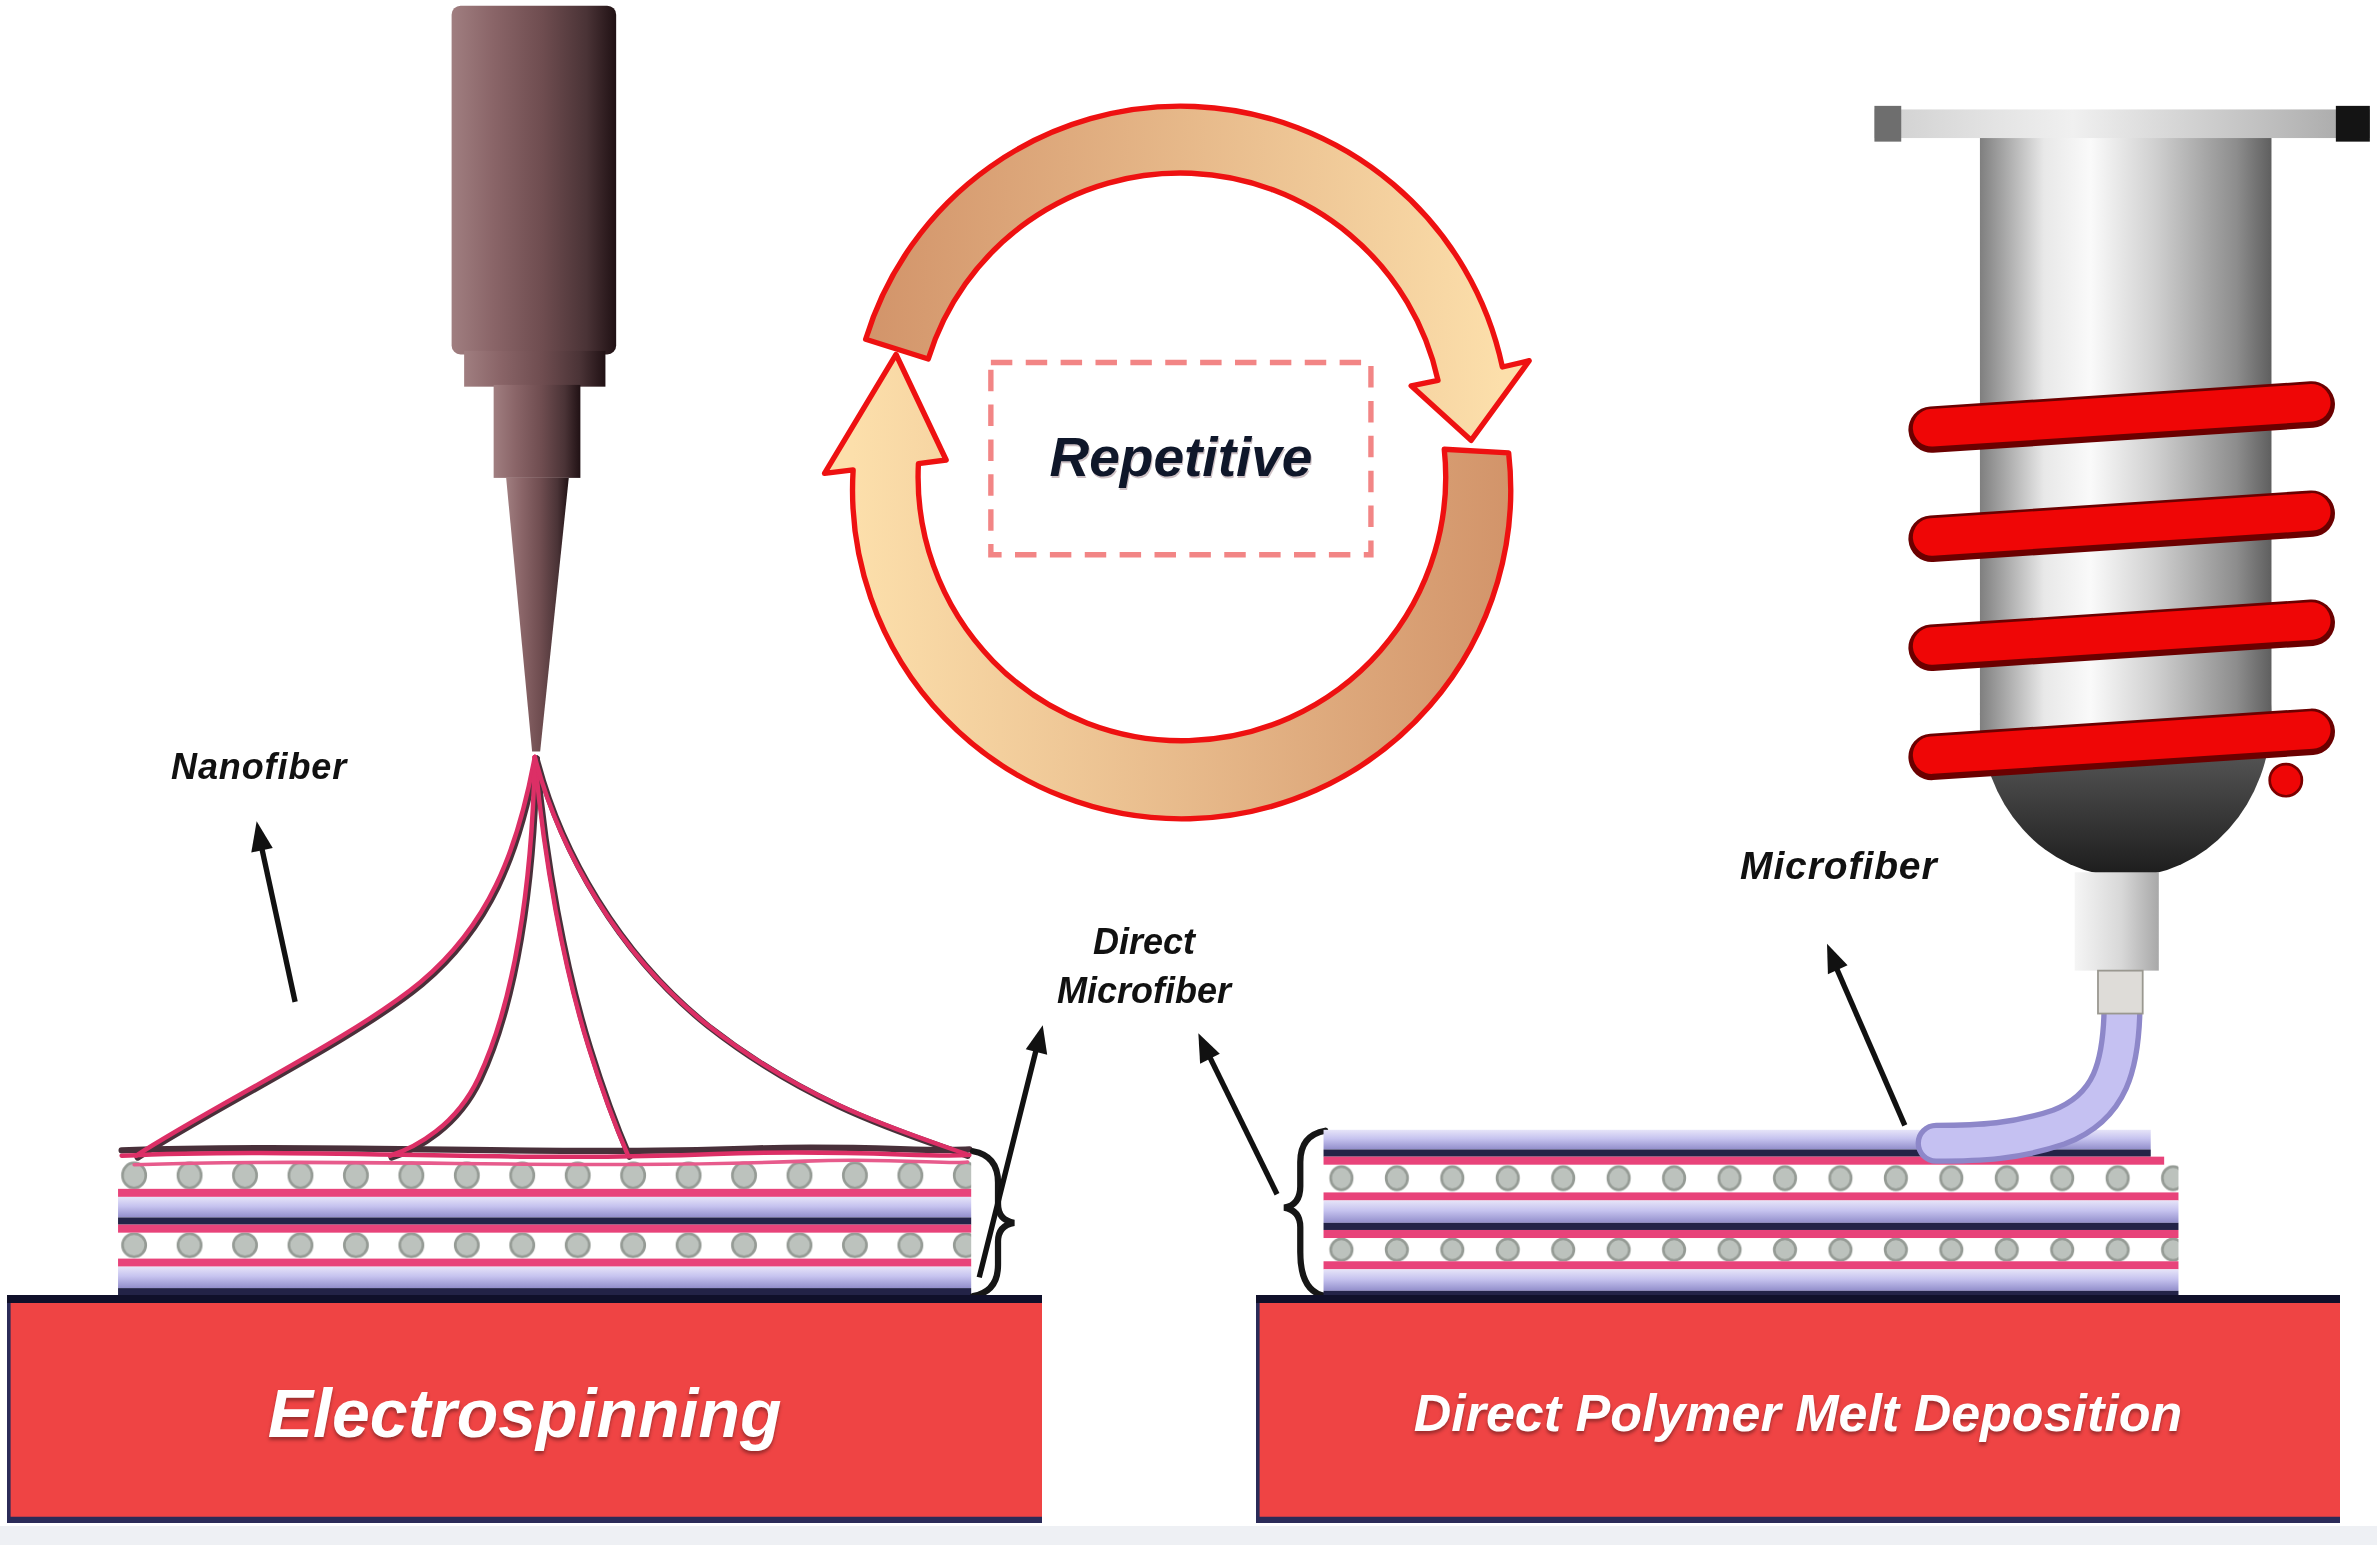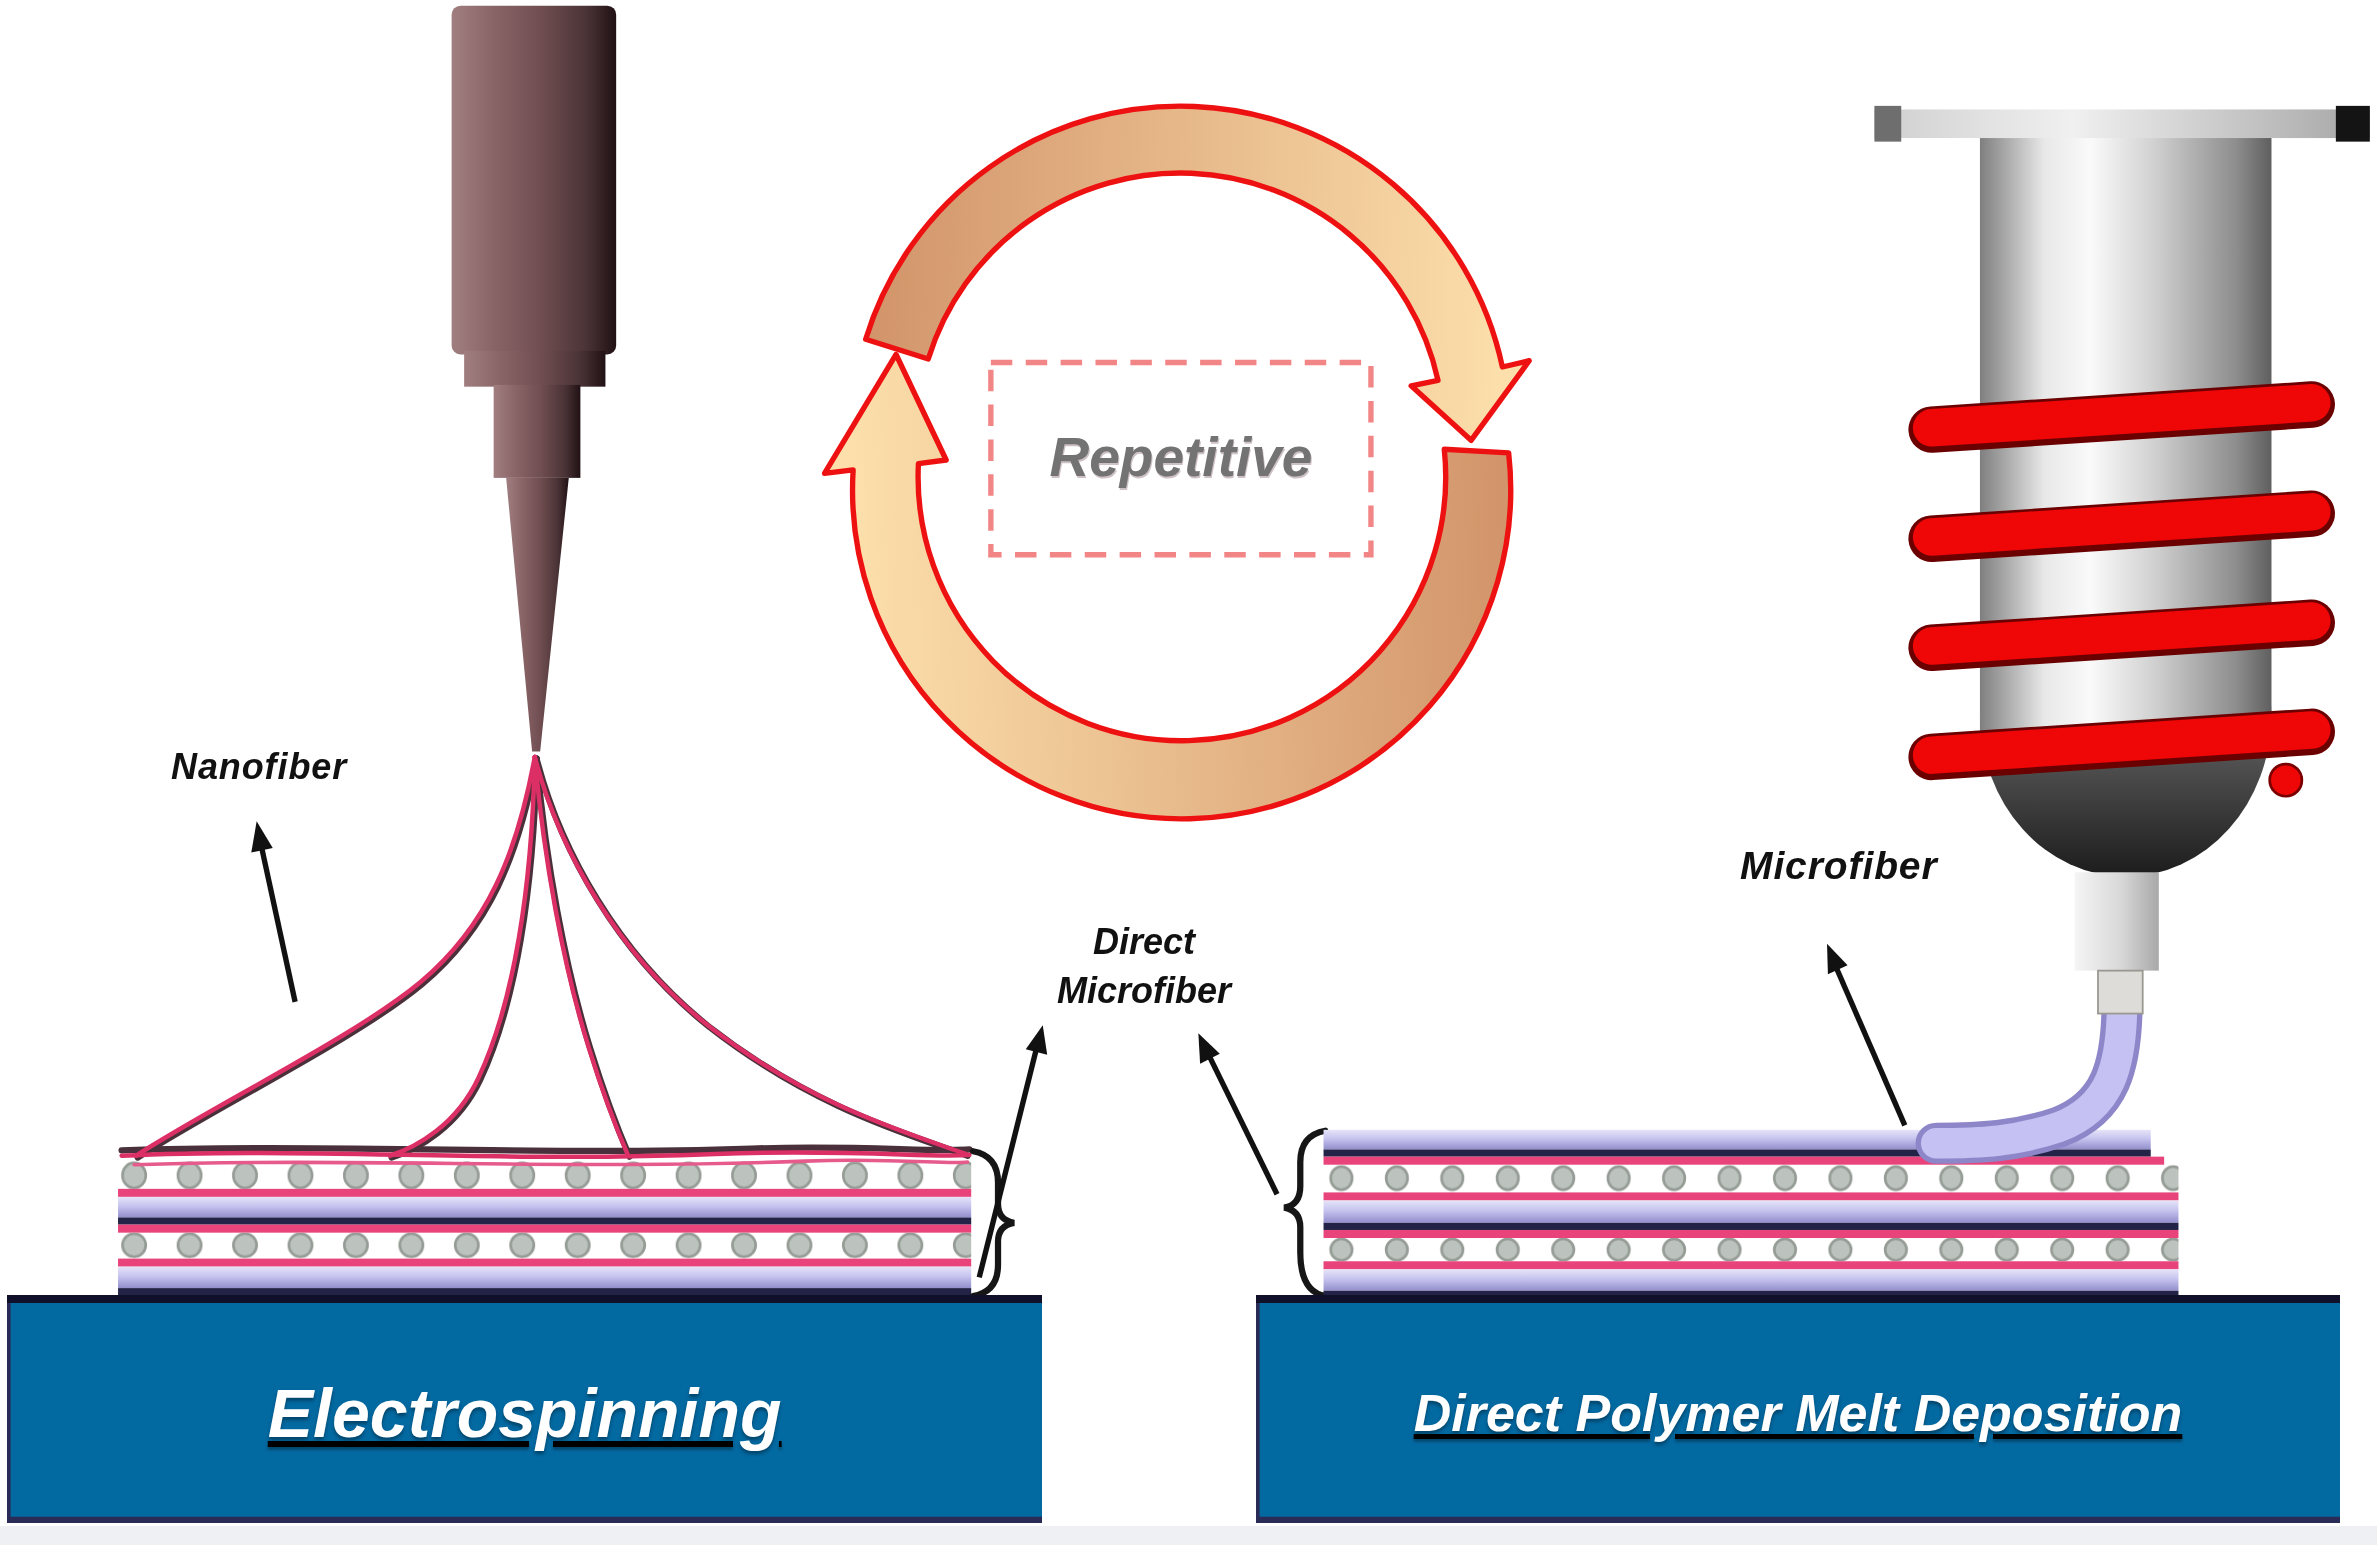--- a/index.html
+++ b/index.html
@@ -7,24 +7,24 @@
          font-family:"Liberation Sans","DejaVu Sans",sans-serif;}
   .stage svg{position:absolute;left:0;top:0;}
   .lbl{position:absolute;font-style:italic;font-weight:bold;color:#111;white-space:nowrap;margin-left:21px;}
   .lbl-nano{left:150px;top:746px;font-size:36px;letter-spacing:0.9px;}
   .lbl-micro{left:1719px;top:844px;font-size:39px;letter-spacing:0.9px;}
   .lbl-hybrid{left:1123px;top:918px;transform:translateX(-50%);text-align:center;
               font-size:36px;line-height:1.35;}
   .cycle-box{position:absolute;left:991px;top:362px;width:380px;height:192px;
              display:flex;flex-direction:column;align-items:center;justify-content:center;
              font-size:55px;line-height:1.55;font-style:italic;font-weight:bold;
-             color:#737373;text-shadow:0.9px 1.8px 0 rgba(60,8,22,.25);}
-  .platform{position:absolute;top:1295px;height:220px;background:#0369a1;
+             color:#0f172a;text-shadow:0.9px 1.8px 0 rgba(60,8,22,.25);}
+  .platform{position:absolute;top:1295px;height:220px;background:#ef4444;
             border-top:8px solid #10102a;box-shadow:inset 0 -6.3px 0 #2b2b58, inset 3.6px 0 0 #2b2b58;
-            display:flex;align-items:center;justify-content:center;text-decoration:underline;}
+            display:flex;align-items:center;justify-content:center;}
   .platform-left{left:7.2px;width:1035px;}
   .platform-right{left:1256px;width:1084px;}
   .platform .cap{color:#fff;font-style:italic;font-weight:bold;
                  text-shadow:0 2.7px 3.6px rgba(0,0,0,.35);}
   .platform-left .cap{font-size:68px;}
   .platform-right .cap{font-size:52px;}
   .floor{position:absolute;left:0;top:1526px;width:2377px;height:19.7px;background:#eef0f4;}
 </style>
 </head>
 <body>

